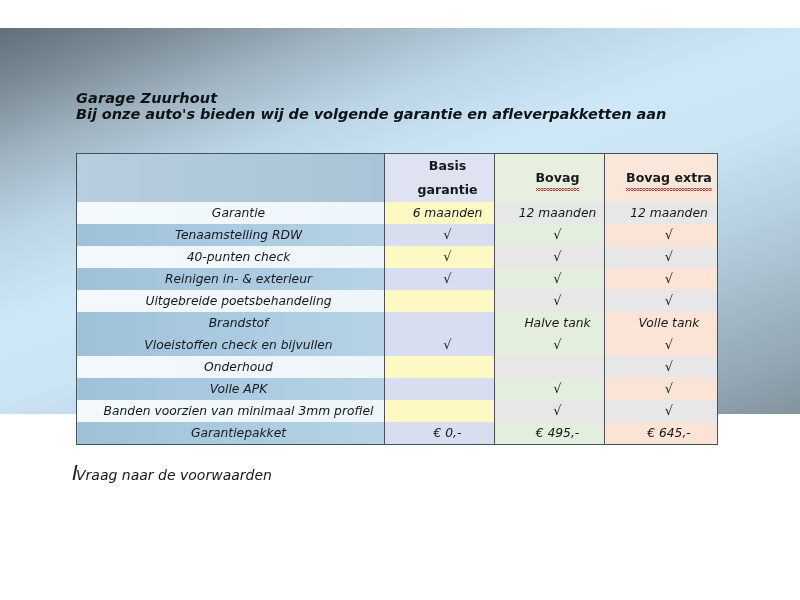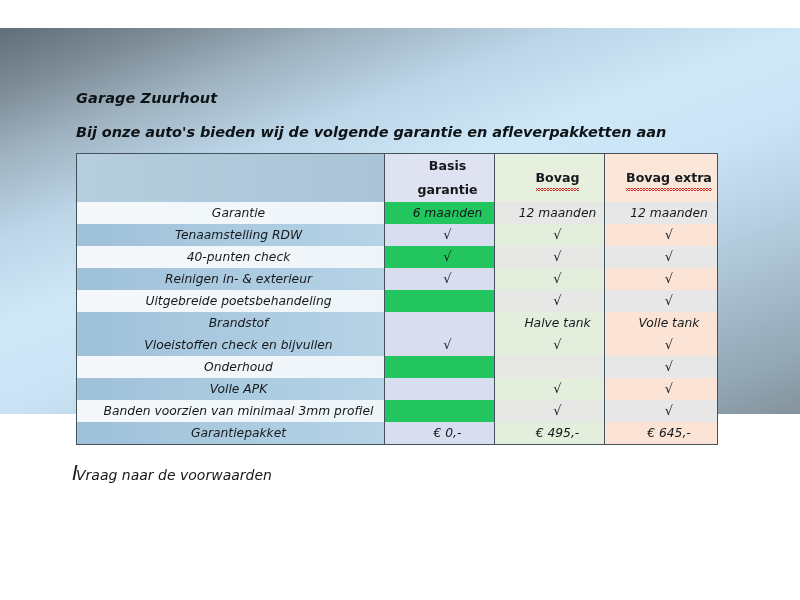--- a/index.html
+++ b/index.html
@@ -45,21 +45,20 @@
   .title-1 {
     font-family: "DejaVu Sans", sans-serif;
     font-size: 14.5px;
     font-weight: bold;
     font-style: italic;
     color: #0e1316;
     letter-spacing: .1px;
     white-space: nowrap;
   }
   .title-2 {
-    margin-top: 18px;
     font-family: "DejaVu Sans", sans-serif;
     font-size: 14.5px;
     font-weight: bold;
     font-style: italic;
     color: #0e1316;
     letter-spacing: -.05px;
     white-space: nowrap;
   }
 
   
@@ -118,21 +117,21 @@
       linear-gradient(45deg, transparent 45%, #d4302a 45%, #d4302a 55%, transparent 55%),
       linear-gradient(-45deg, transparent 45%, #d4302a 45%, #d4302a 55%, transparent 55%);
     background-size: 3px 3px;
   }
 
   
   tr.odd  td.label { background: linear-gradient(90deg,#f4f8fb 0%, #eef5f9 100%); }
   tr.even td.label { background: linear-gradient(90deg,#9ec1d8 0%, #b6d3e6 100%); }
 
   
-  tr.odd  td.basis { background: #22c55e; }
+  tr.odd  td.basis { background: #fef9c3; }
   tr.even td.basis { background: #d8deef; }
   tr.odd  td.bovag { background: #e7e8e6; }
   tr.even td.bovag { background: #e3eedd; }
   tr.odd  td.extra { background: #e8e7e7; }
   tr.even td.extra { background: #fbe4d5; }
 
   tr.hdr td.basis { background: #dfe2f0; }
   tr.hdr td.bovag { background: #e7efdf; margin-left: 48px; }
   tr.hdr td.extra { background: #fbe7da; }
 

